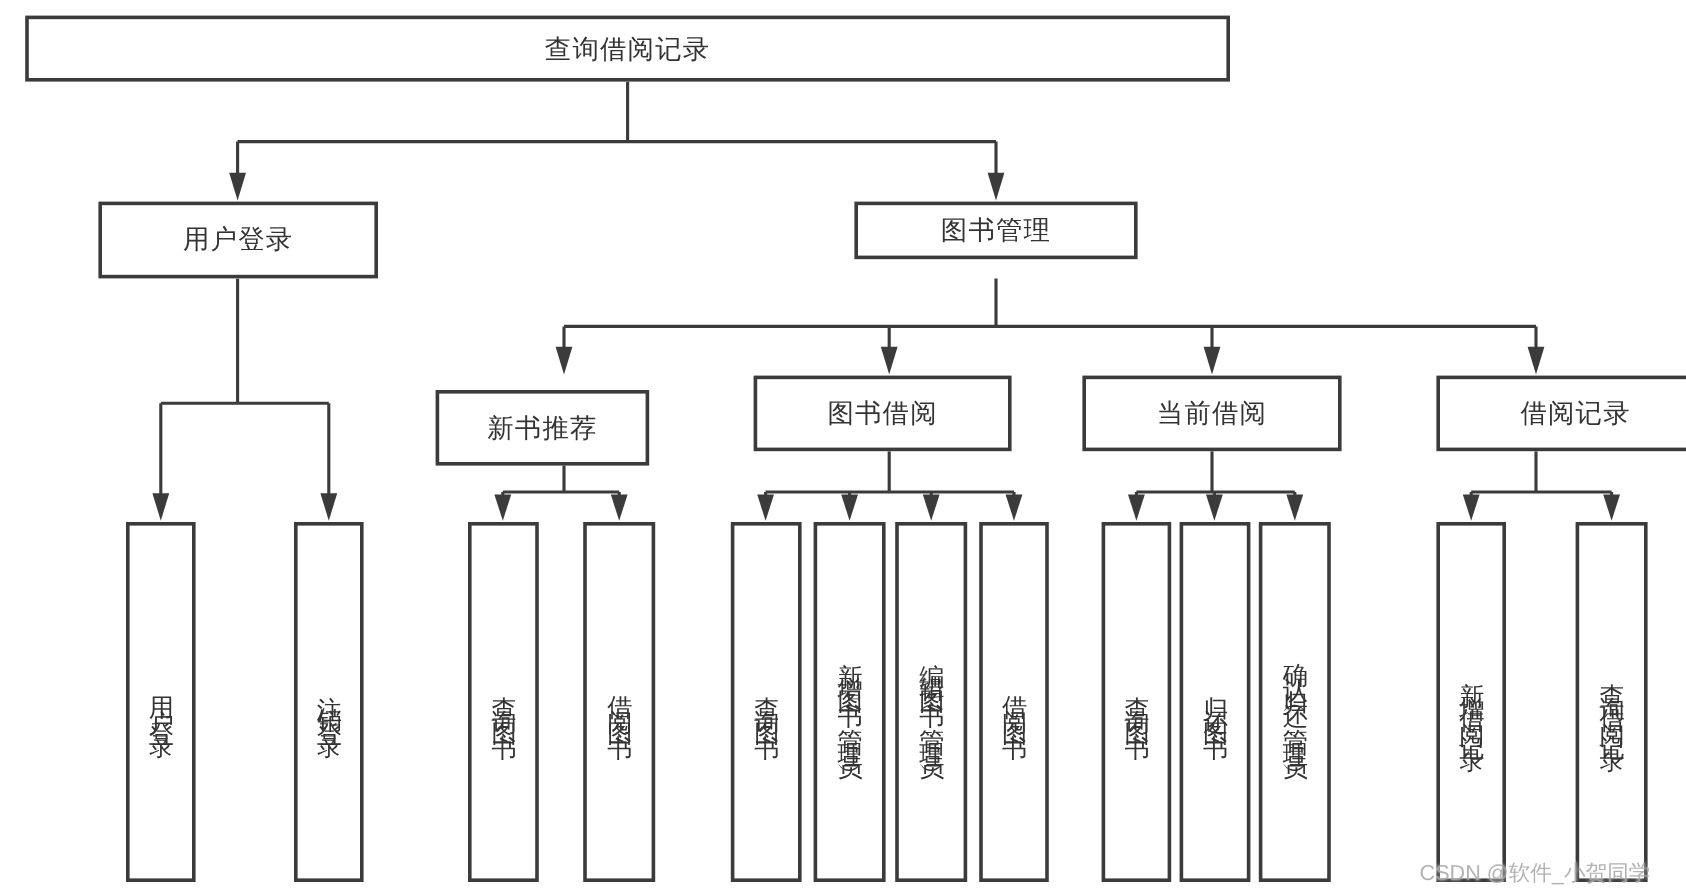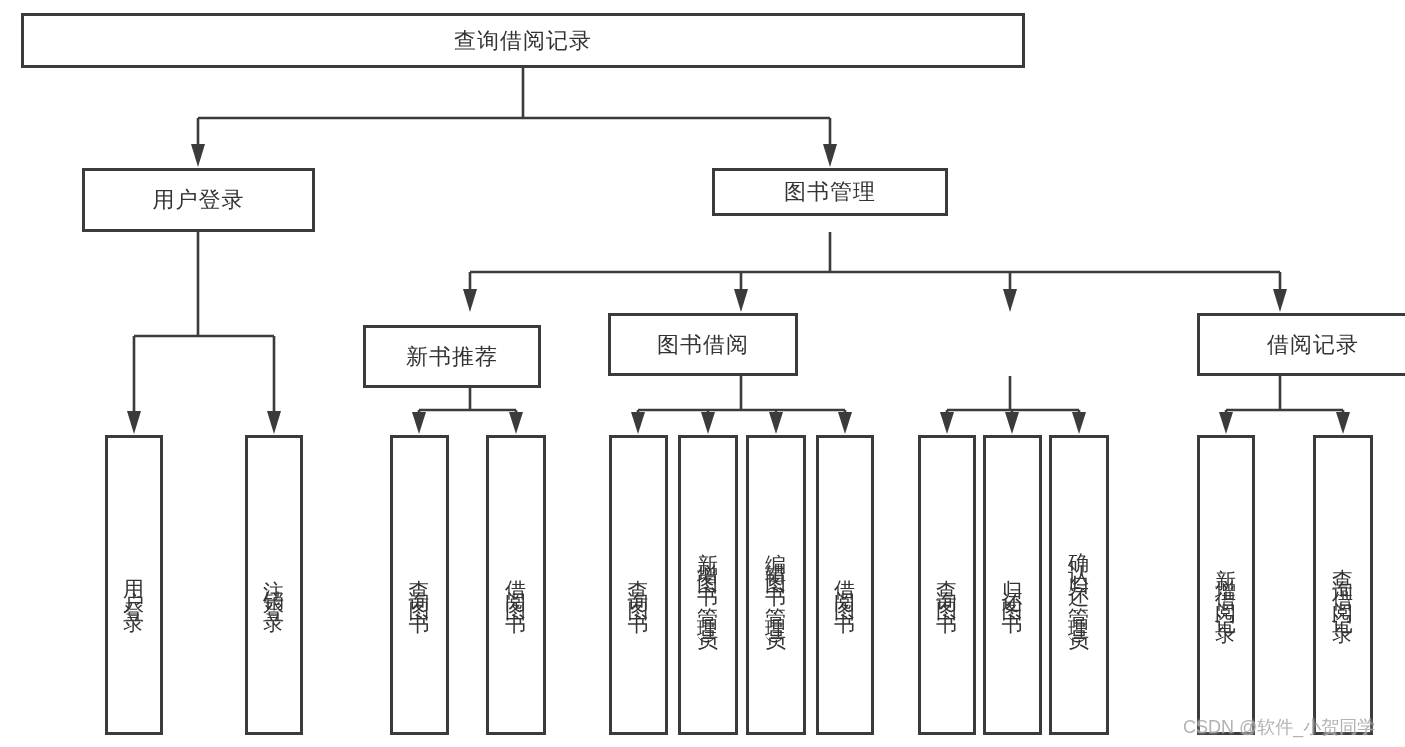--- a/index.html
+++ b/index.html
@@ -107,22 +107,25 @@
   <div class="node" style="left:82px;top:168px;width:233px;height:64px">
     <span class="lbl">用户登录</span>
   </div>
   <div class="node" style="left:712px;top:168px;width:236px;height:48px">
     <span class="lbl">图书管理</span>
   </div>
 
   <div class="node" style="left:363px;top:325px;width:178px;height:63px">
     <span class="lbl">新书推荐</span>
   </div>
-  <div class="node" style="left:608px;top:313px;width:190px;height:63px">
+  <div class="node" style="left:628px;top:313px;width:215px;height:63px">
     <span class="lbl">图书借阅</span>
+  </div>
+  <div class="node" style="left:902px;top:313px;width:216px;height:63px">
+    <span class="lbl">当前借阅</span>
   </div>
   <div class="node" style="left:1197px;top:313px;width:232px;height:63px">
     <span class="lbl">借阅记录</span>
   </div>
 
   <div class="leaf" style="left:105px;top:435px;width:58px;height:300px">
     <span class="vlbl">用户登录</span>
   </div>
   <div class="leaf" style="left:245px;top:435px;width:58px;height:300px">
     <span class="vlbl">注销登录</span>

